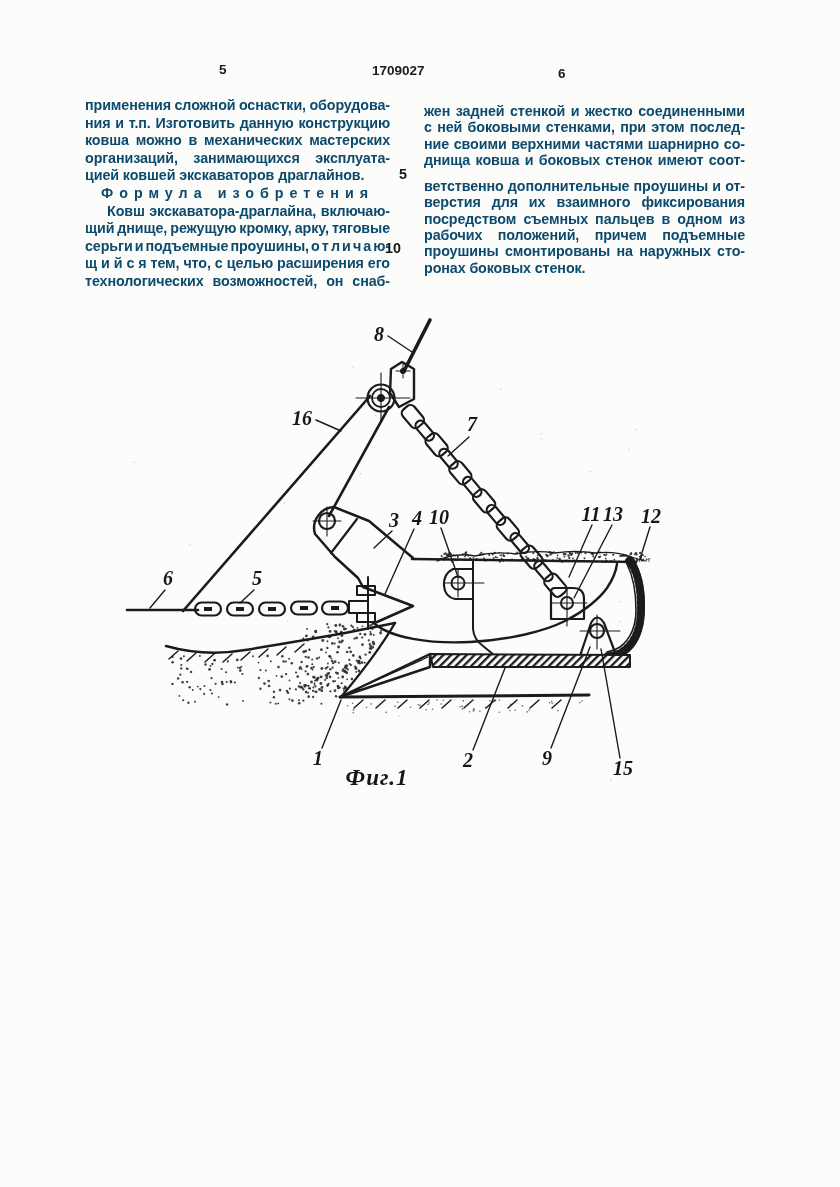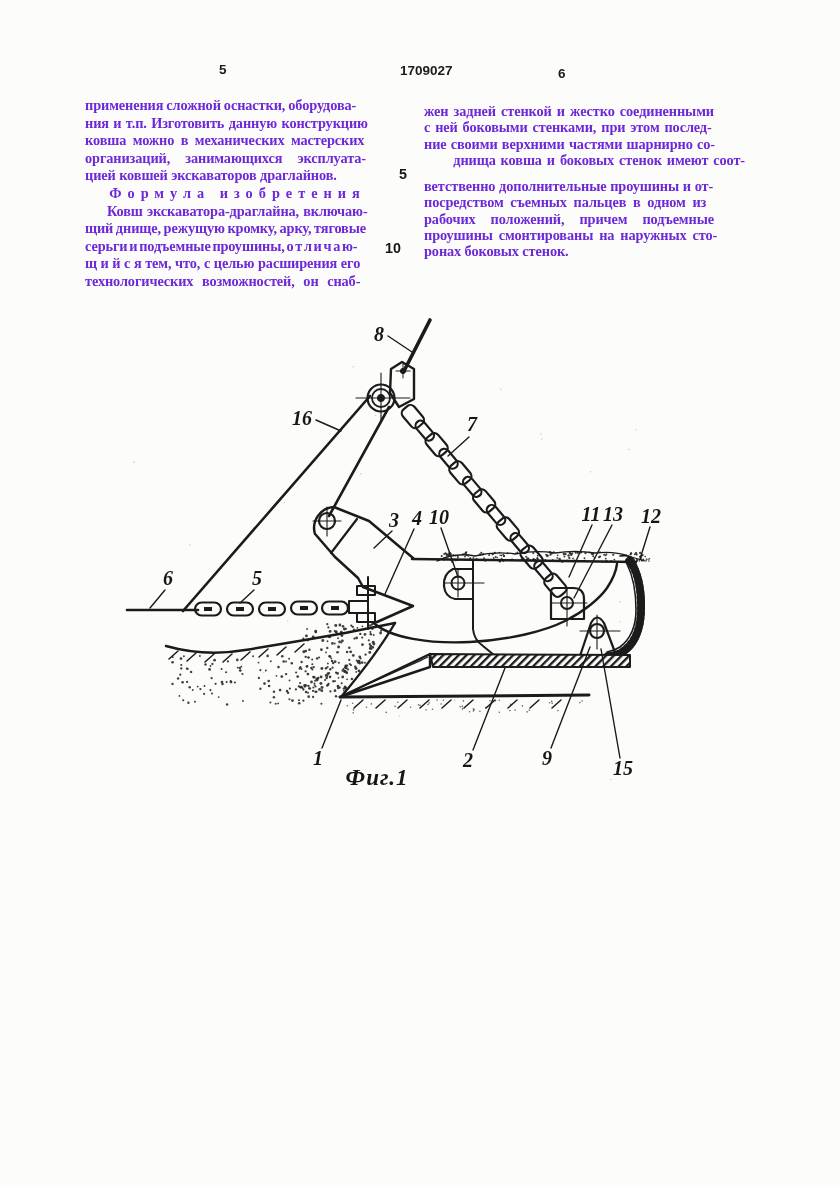--- a/index.html
+++ b/index.html
@@ -1,34 +1,34 @@
 <!DOCTYPE html>
 <html><head>
 <meta charset="utf-8">
 <style>
   html,body{margin:0;padding:0;background:#e8e8e6;}
   .page{position:relative;width:840px;height:1187px;margin:0 auto;background:#fcfcfa;overflow:hidden;
         font-family:"Liberation Sans",sans-serif;color:#1b1b1b;}
   .hdr{position:absolute;font-weight:700;font-size:13.5px;color:#1b1b1b;}
-  .col{position:absolute;font-weight:700;font-size:14.3px;letter-spacing:-0.1px;color:#6d28d9;font-family:Liberation Serif, serif;}
+  .col{position:absolute;font-weight:700;font-size:14.3px;letter-spacing:-0.1px;color:#0c4a6e;}
   .col .tl{white-space:nowrap;overflow:visible;}
   .col .heading{text-align:center;letter-spacing:0.42em;white-space:nowrap;}
   .gut{position:absolute;font-weight:700;font-size:14.3px;color:#161616;}
   svg text.flabel{font-family:"Liberation Serif",serif;font-style:italic;font-weight:700;
         font-size:20px;fill:#161616;}
   svg text.fcap{font-family:"Liberation Serif",serif;font-style:italic;font-weight:700;
         font-size:23px;fill:#161616;letter-spacing:1px;}
 </style>
 </head>
 <body>
 
 <div class="page">
 
   <div class="hdr" style="left:219px;top:62px;">5</div>
-  <div class="hdr" style="left:400px;top:63px;">1709027</div>
+  <div class="hdr" style="left:372px;top:63px;">1709027</div>
   <div class="hdr" style="left:558px;top:66px;">6</div>
 
   <div class="col" id="col-left" style="left:85px;top:97px;width:305px;line-height:17.6px;">
       <div class="tl" style="word-spacing: -0.42px;"><span>применения сложной оснастки, оборудова-</span></div>
       <div class="tl" style="word-spacing: 0.93px;"><span>ния и т.п. Изготовить данную конструкцию</span></div>
       <div class="tl" style="word-spacing: 2.96px;"><span>ковша можно в механических мастерских</span></div>
       <div class="tl" style="word-spacing: 11.65px;"><span>организаций, занимающихся эксплуата-</span></div>
       <div class="tl"><span>цией ковшей экскаваторов драглайнов.</span></div>
       <div class="tl heading"><span>Формула изобретения</span></div>
       <div class="tl" style="padding-left: 22px; word-spacing: 0.59px;"><span>Ковш экскаватора-драглайна, включаю-</span></div>
@@ -36,20 +36,21 @@
       <div class="tl" style="word-spacing: -1.72px;"><span>серьги и подъемные проушины, о т л и ч а ю-</span></div>
       <div class="tl" style="word-spacing: 0.14px;"><span>щ и й с я тем, что, с целью расширения его</span></div>
       <div class="tl" style="word-spacing: 5.19px;"><span>технологических возможностей, он снаб-</span></div>
     </div>
   <div class="col" id="col-right" style="left:424px;top:103px;width:321px;line-height:16.3px;">
       <div class="tl" style="word-spacing: 1.63px;"><span>жен задней стенкой и жестко соединенными</span></div>
       <div class="tl" style="word-spacing: 1.45px;"><span>с ней боковыми стенками, при этом послед-</span></div>
       <div class="tl" style="word-spacing: 0.8px;"><span>ние своими верхними частями шарнирно со-</span></div>
       <div class="tl" style="word-spacing: 1.45px; text-align: right;"><span>днища ковша и боковых стенок имеют соот-</span></div>
       <div class="tl" style="word-spacing: 0.28px; margin-top: 10px;"><span>ветственно дополнительные проушины и от-</span></div>
+      <div class="tl" style="word-spacing: 7.13px;"><span>верстия для их взаимного фиксирования</span></div>
       <div class="tl" style="word-spacing: 3.24px;"><span>посредством съемных пальцев в одном из</span></div>
       <div class="tl" style="word-spacing: 11.56px;"><span>рабочих положений, причем подъемные</span></div>
       <div class="tl" style="word-spacing: 2.52px;"><span>проушины смонтированы на наружных сто-</span></div>
       <div class="tl"><span>ронах боковых стенок.</span></div>
     </div>
 
   <div class="gut" style="left:399px;top:166px;">5</div>
   <div class="gut" style="left:385px;top:240px;">10</div>
 
   <svg id="fig" style="position:absolute;left:0;top:295px;" width="840" height="512" viewBox="0 295 840 512" fill="none" stroke="#1b1b1b" stroke-linecap="round" stroke-linejoin="round">

